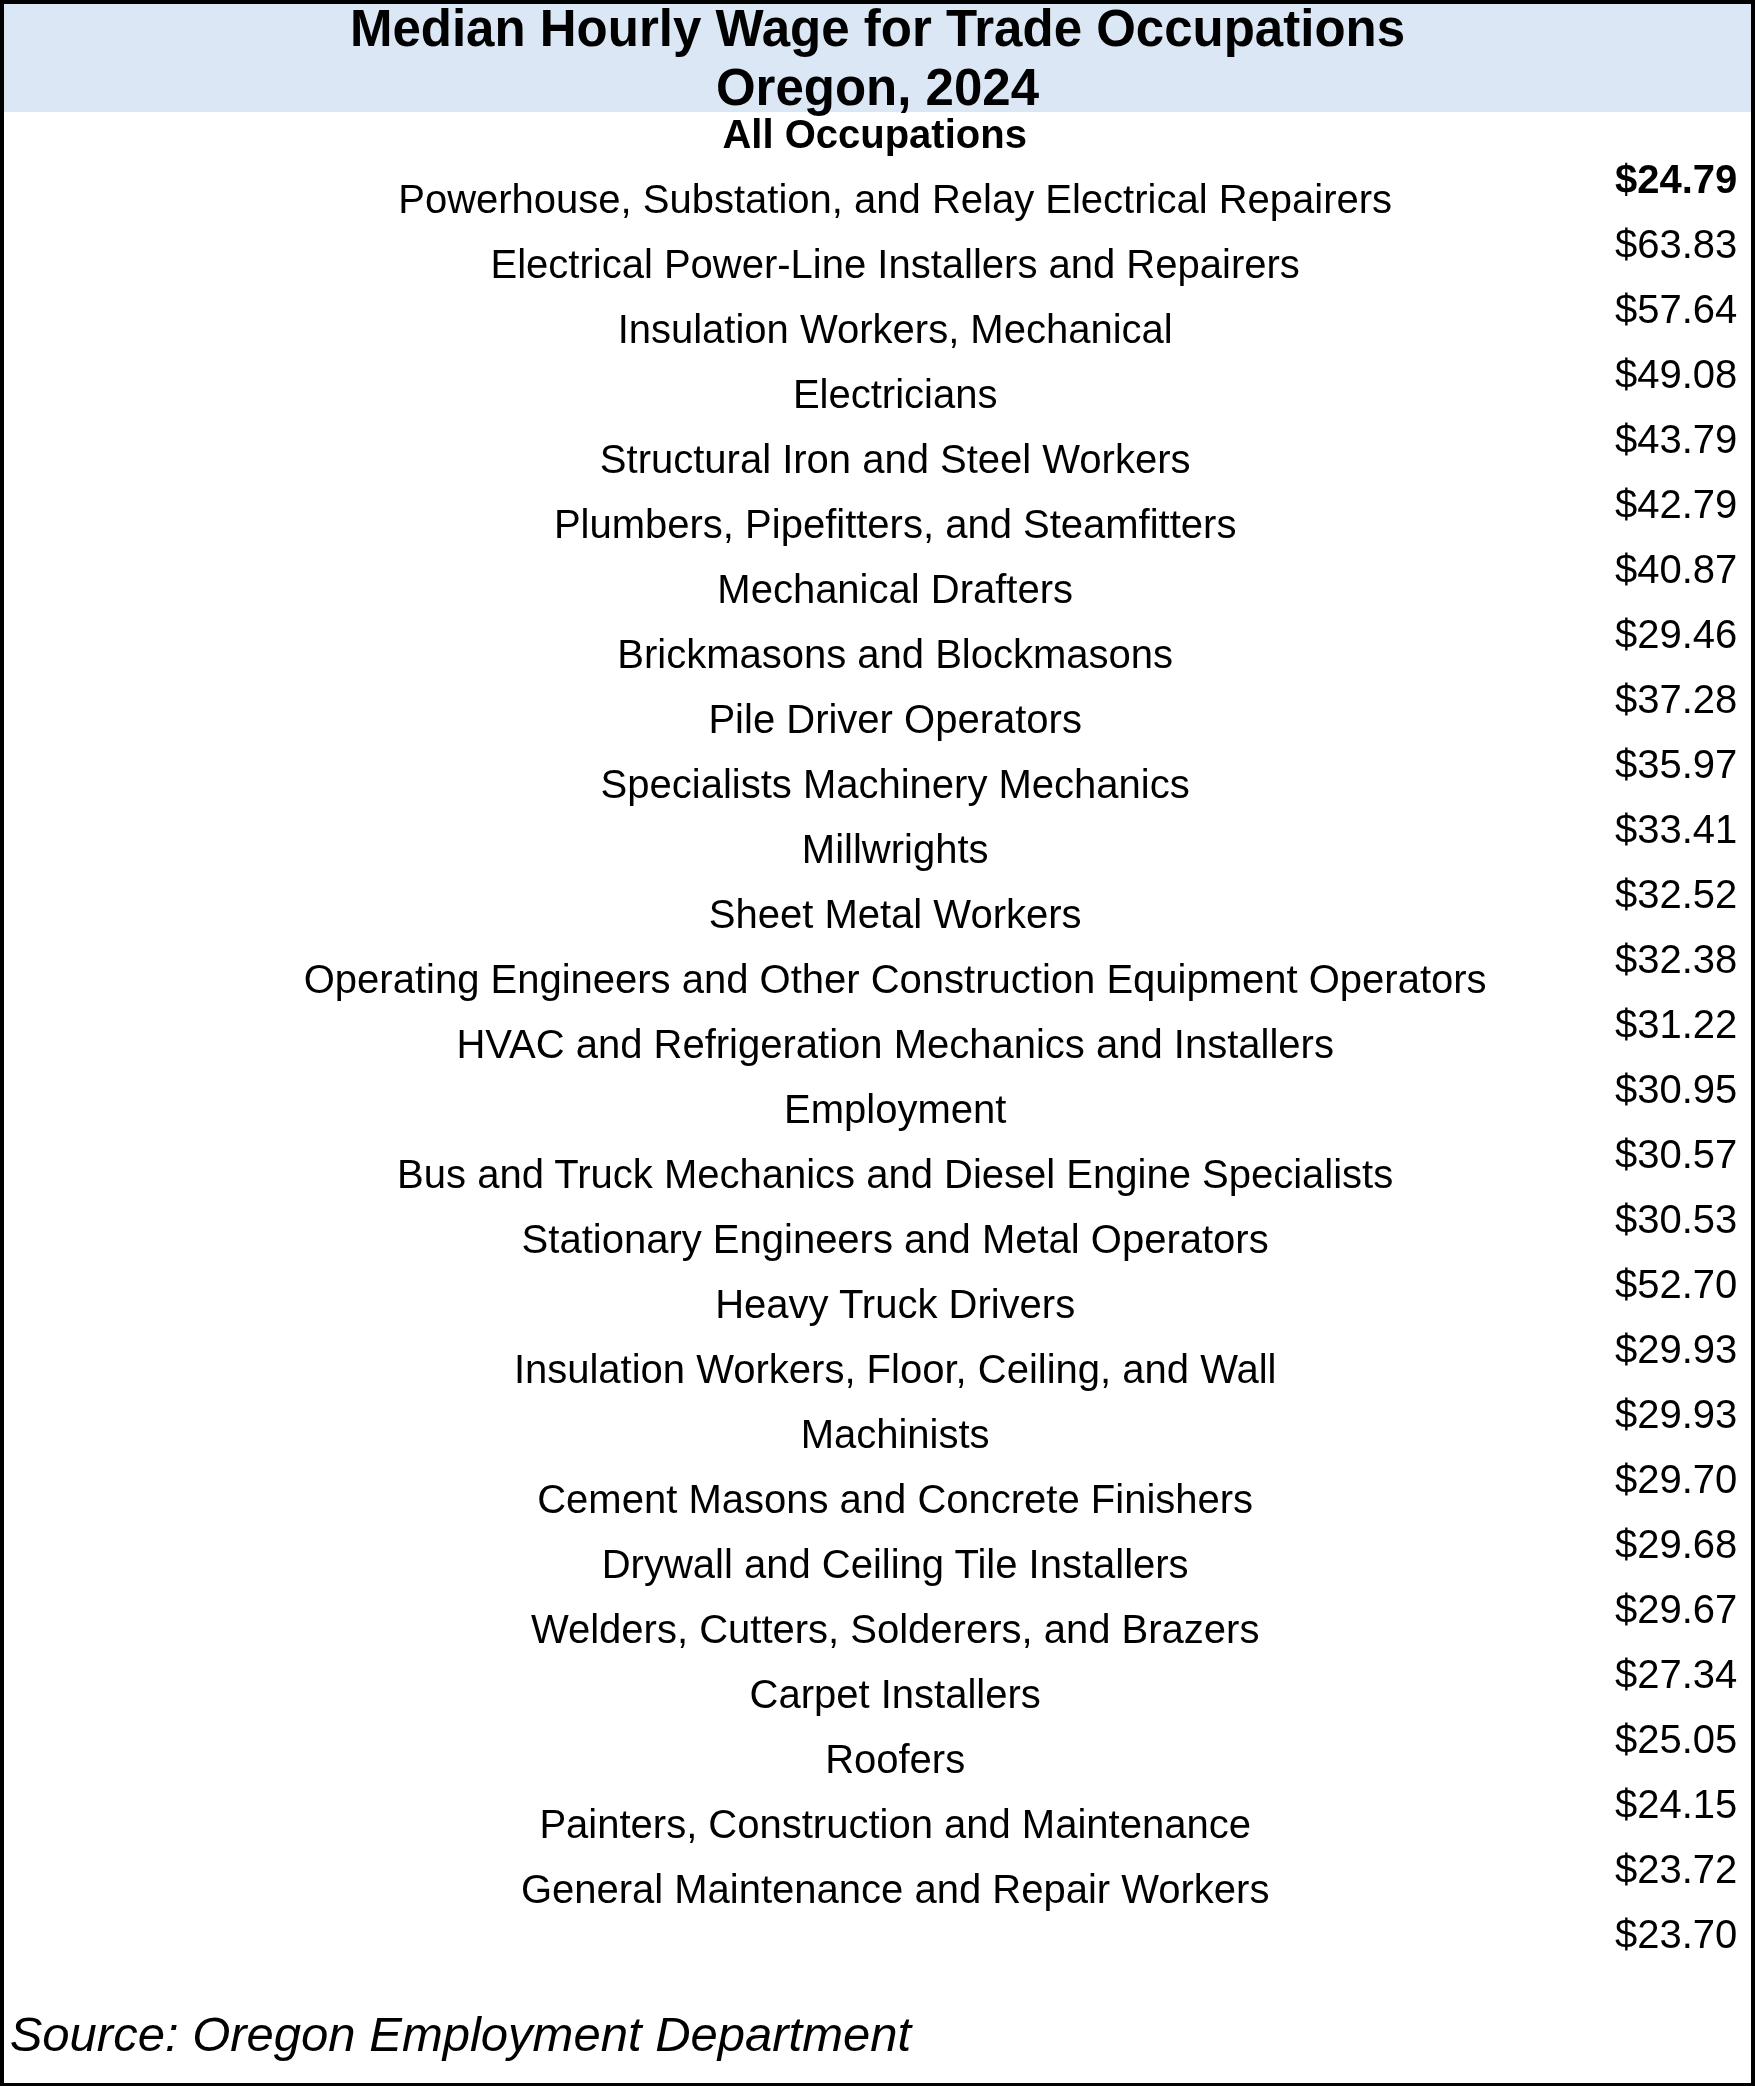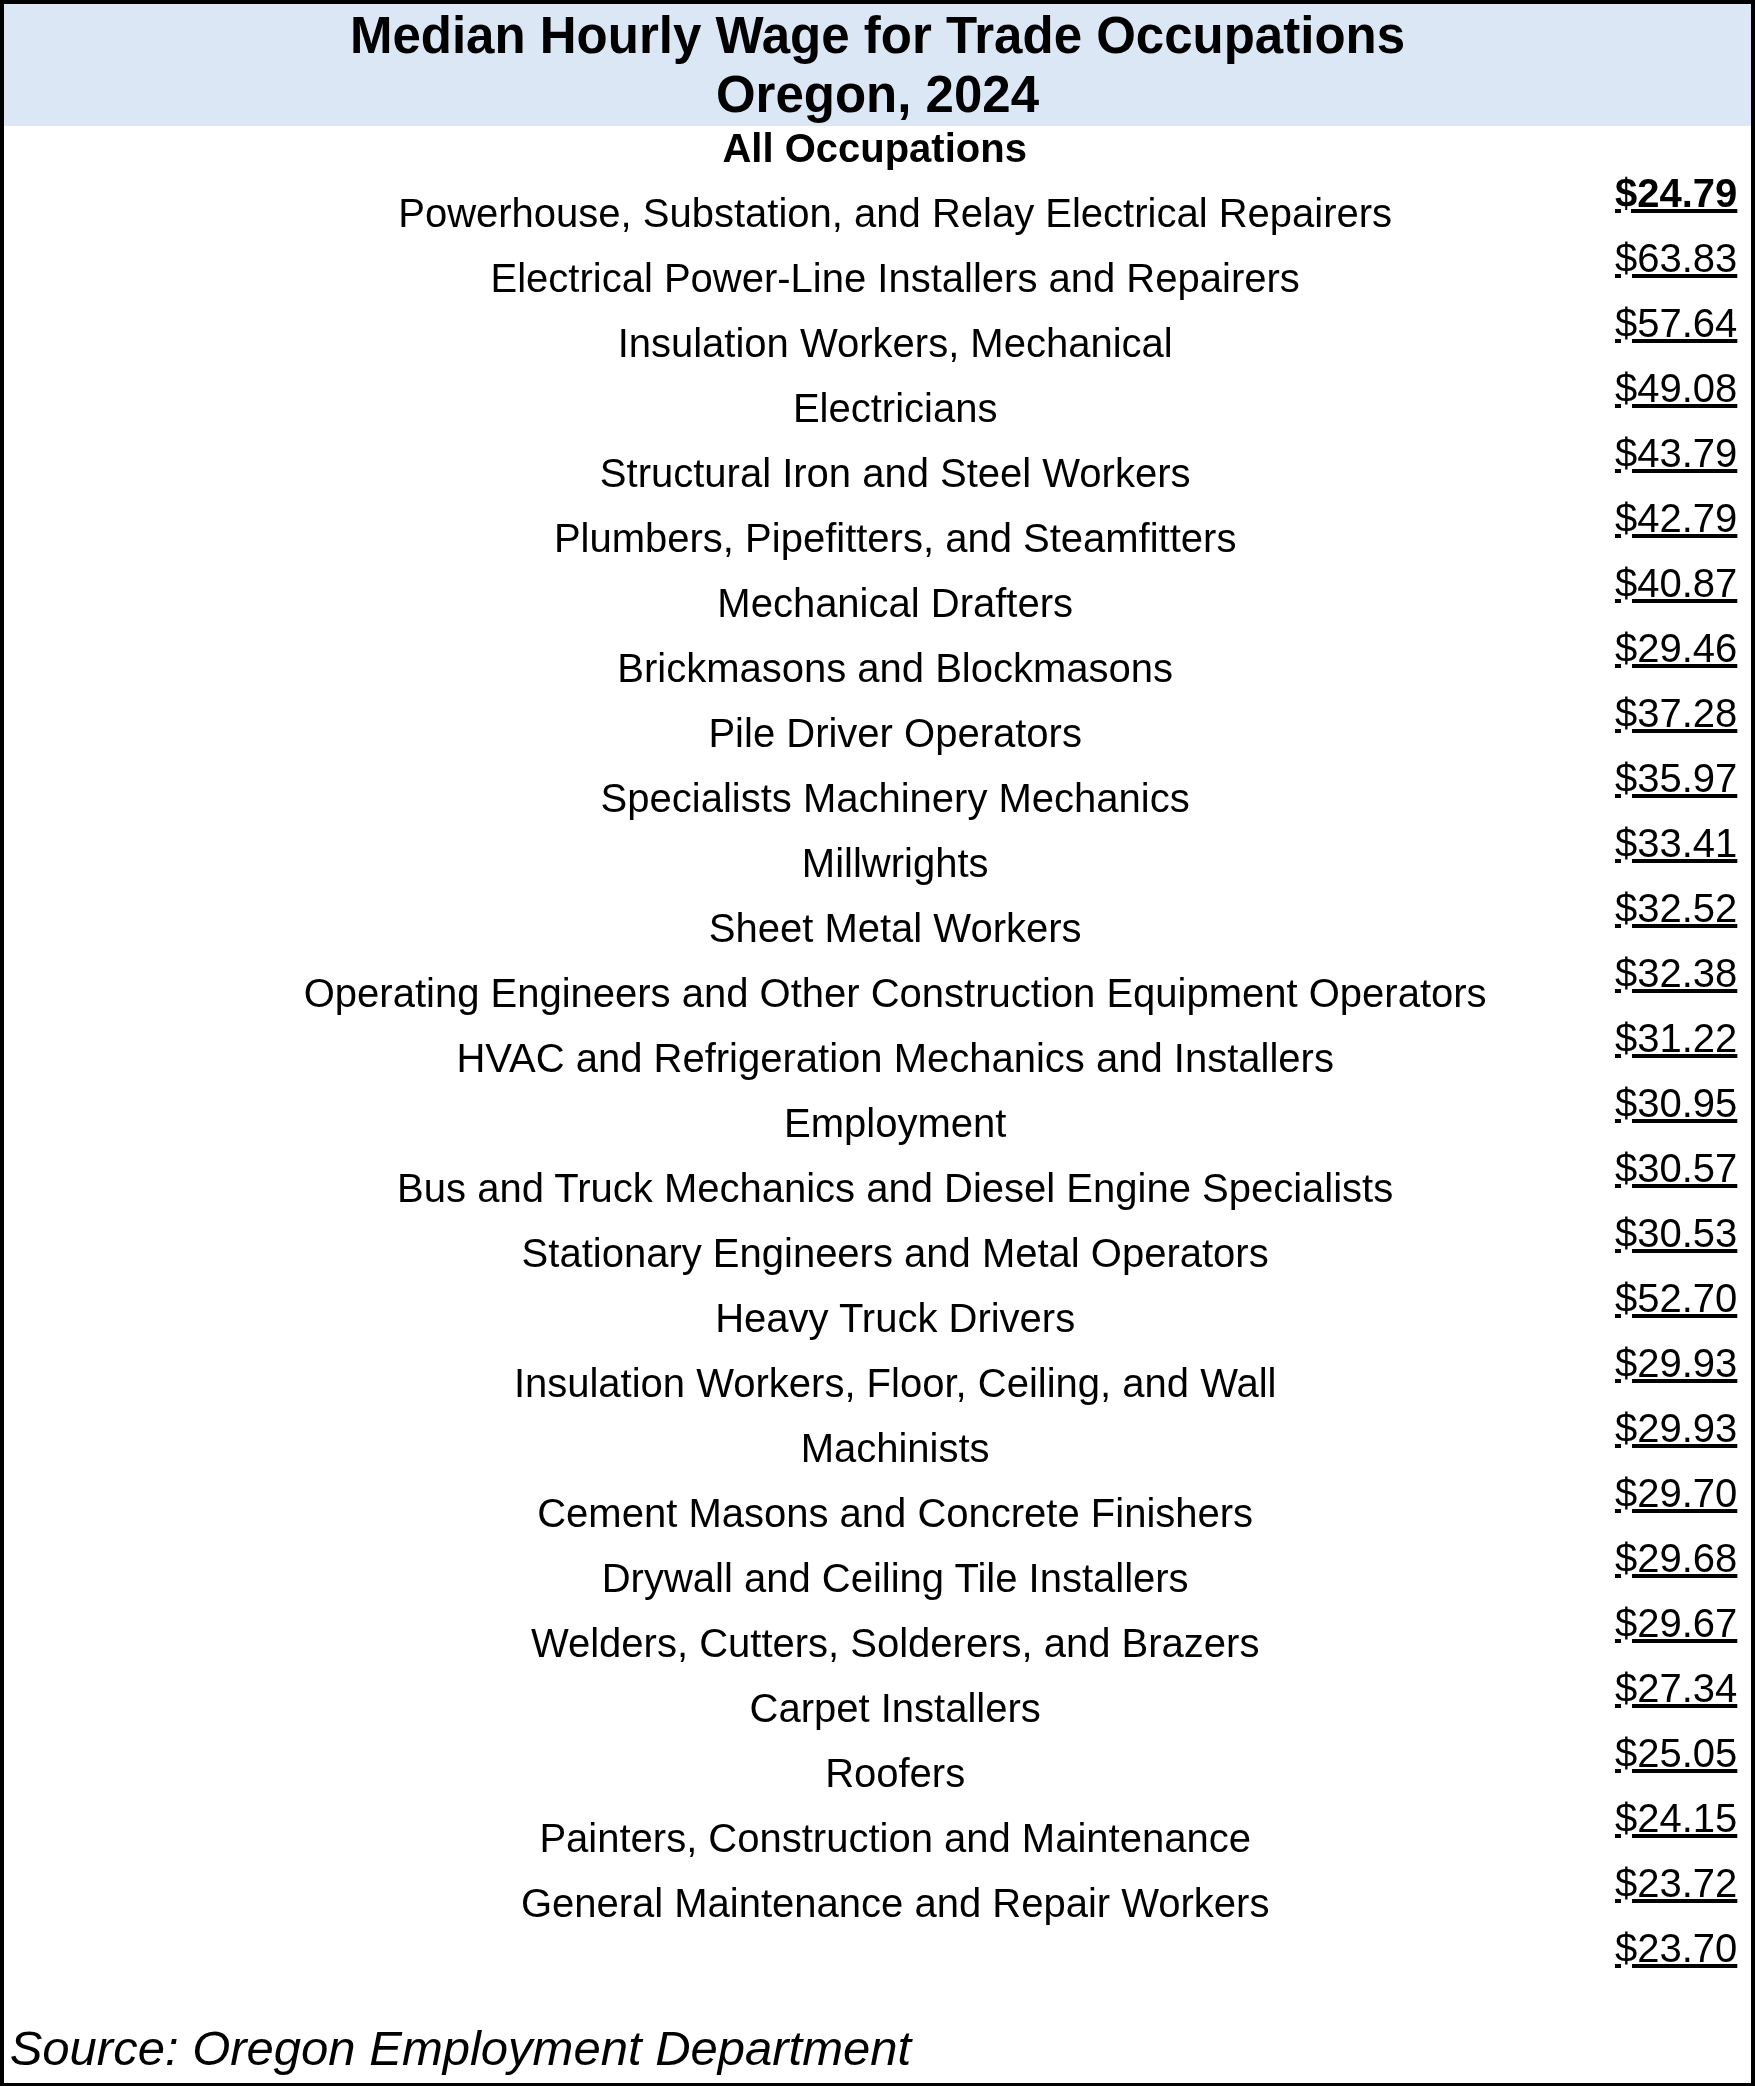--- a/index.html
+++ b/index.html
@@ -8,21 +8,21 @@
     width: 1755px;
     height: 2087px;
     box-sizing: border-box;
     border: 4.6px solid var(--border, #000);
     background: var(--body-bg, #fff);
     overflow: hidden;
     font-family: "Liberation Sans", "DejaVu Sans", sans-serif;
     color: var(--text, #000);
   }
   .header {
-    height: 122px;
+    height: 108px;
     background: var(--header-bg, #dbe7f4);
     display: flex;
     flex-direction: column;
     justify-content: center;
     align-items: center;
   }
   .header .title-line {
     font-size: 51px;
     font-weight: 700;
     line-height: 59px;
@@ -34,21 +34,21 @@
     display: flex;
     align-items: center;
     font-size: 40px;
     padding: 0 13.7px 0 8px;
     white-space: nowrap;
     flex-direction: column;
   }
   .row.bold { font-weight: 700; }
   .row .name { flex: 0 0 auto; }
   .row .name.indent { padding-left: 41px; }
-  .row .value { margin-left: auto; text-align: left; text-decoration: underline; }
+  .row .value { margin-left: auto; text-align: left; }
   .spacer { height: 69px; }
   .source-line {
     height: 65px;
     display: flex;
     align-items: center;
     padding: 0 13.7px 0 5.7px;
     font-size: 49px;
     font-style: italic;
     white-space: nowrap;
   }

